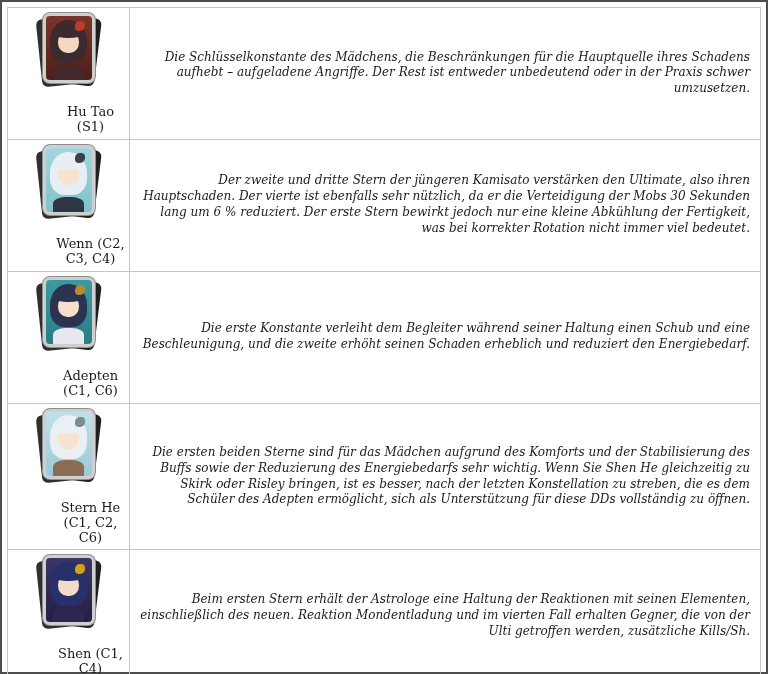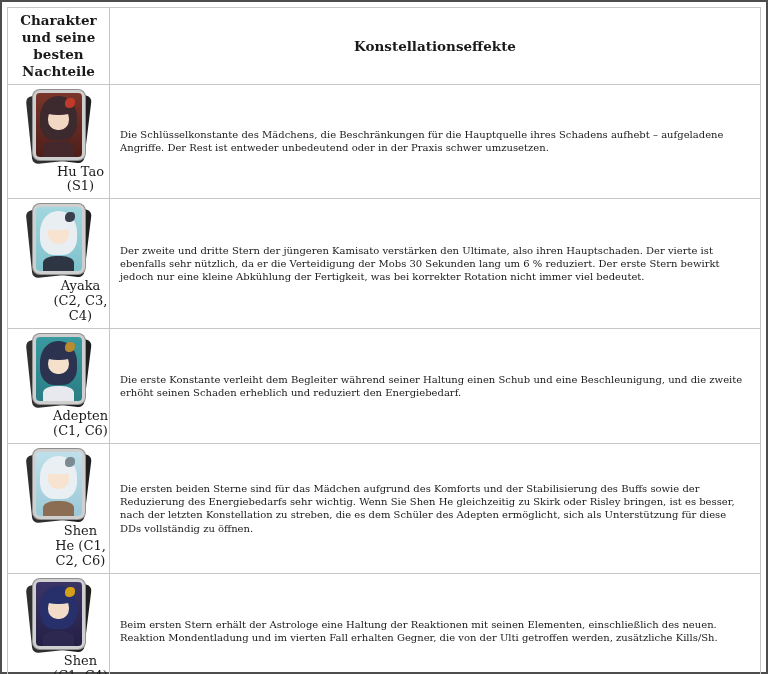--- a/index.html
+++ b/index.html
@@ -38,24 +38,25 @@
     text-align: center;
     padding: 4px 8px;
   }
   td.char-cell {
     text-align: center;
     padding: 4px 1px;
     font-size: 13px;
     line-height: 1.15;
   }
   td.effect-cell {
-    text-align: left;
+    text-align: right;
     padding: 4px 10px;
-    font-size: 10px;
+    font-size: 12px;
     line-height: 1.33;
+    font-style: italic;
   }
   
   .card-stack {
     position: relative;
     width: 58px; height: 74px;
     margin: 0 auto 2px auto;
   }
   .card-stack::before,
   .card-stack::after {
     content: "";
@@ -101,32 +102,28 @@
     width: 68%; height: 26%;
     background: var(--outfit);
     border-radius: 40% 40% 0 0;
   }
   .ornament {
     position: absolute; top: 8%; right: 14%;
     width: 10px; height: 10px;
     background: var(--accent);
     border-radius: 50% 40% 50% 40%;
   }
-  .char-label { display: block; margin-top: 2px; padding-left: 44px; }
+  .char-label { display: block; margin-top: 19px; padding-left: 44px; }
 </style>
 </head>
 <body>
 
 <div class="frame">
   <table class="konst-table">
     <tbody>
-        <tr>
-      <th class="char-head">Charakter und seine besten Nachteile</th>
-      <th class="effect-head">Konstellationseffekte</th>
-    </tr>
 
     <tr style="height:95px;">
       <td class="char-cell">
         <div class="card-stack" style="--bg: #7a352a; --bg2: #4e1f1a; --hair: #3c2a2e; --skin: #f2d8c2; --outfit: #45282c; --accent: #c0392b;">
           <div class="card-main">
             <div class="card-art">
               <div class="hair-back"></div>
                   <div class="face"></div>
                   <div class="bangs"></div>
                   <div class="torso"></div>
@@ -145,21 +142,21 @@
           <div class="card-main">
             <div class="card-art">
               <div class="hair-back"></div>
                   <div class="face"></div>
                   <div class="bangs"></div>
                   <div class="torso"></div>
                   <div class="ornament"></div>
             </div>
           </div>
         </div>
-        <span class="char-label">Ayaka (C2, C3, C4)</span>
+        <span class="char-label">Wenn (C2, C3, C4)</span>
       </td>
       <td class="effect-cell">Der zweite und dritte Stern der jüngeren Kamisato verstärken den Ultimate, also ihren Hauptschaden. Der vierte ist ebenfalls sehr nützlich, da er die Verteidigung der Mobs 30 Sekunden lang um 6 % reduziert. Der erste Stern bewirkt jedoch nur eine kleine Abkühlung der Fertigkeit, was bei korrekter Rotation nicht immer viel bedeutet.</td>
     </tr>
 
     <tr style="height:94px;">
       <td class="char-cell">
         <div class="card-stack" style="--bg: #3a9aa0; --bg2: #2a7d85; --hair: #2b3350; --skin: #f5e0cc; --outfit: #e8e9ee; --accent: #b98a2f;">
           <div class="card-main">
             <div class="card-art">
               <div class="hair-back"></div>
@@ -181,21 +178,21 @@
           <div class="card-main">
             <div class="card-art">
               <div class="hair-back"></div>
                   <div class="face"></div>
                   <div class="bangs"></div>
                   <div class="torso"></div>
                   <div class="ornament"></div>
             </div>
           </div>
         </div>
-        <span class="char-label">Shen He (C1, C2, C6)</span>
+        <span class="char-label">Stern He (C1, C2, C6)</span>
       </td>
       <td class="effect-cell">Die ersten beiden Sterne sind für das Mädchen aufgrund des Komforts und der Stabilisierung des Buffs sowie der Reduzierung des Energiebedarfs sehr wichtig. Wenn Sie Shen He gleichzeitig zu Skirk oder Risley bringen, ist es besser, nach der letzten Konstellation zu streben, die es dem Schüler des Adepten ermöglicht, sich als Unterstützung für diese DDs vollständig zu öffnen.</td>
     </tr>
 
     <tr style="height:93px;">
       <td class="char-cell">
         <div class="card-stack" style="--bg: #3b3566; --bg2: #241f45; --hair: #28306b; --skin: #f2dcc8; --outfit: #2c2850; --accent: #d4a017;">
           <div class="card-main">
             <div class="card-art">
               <div class="hair-back"></div>

